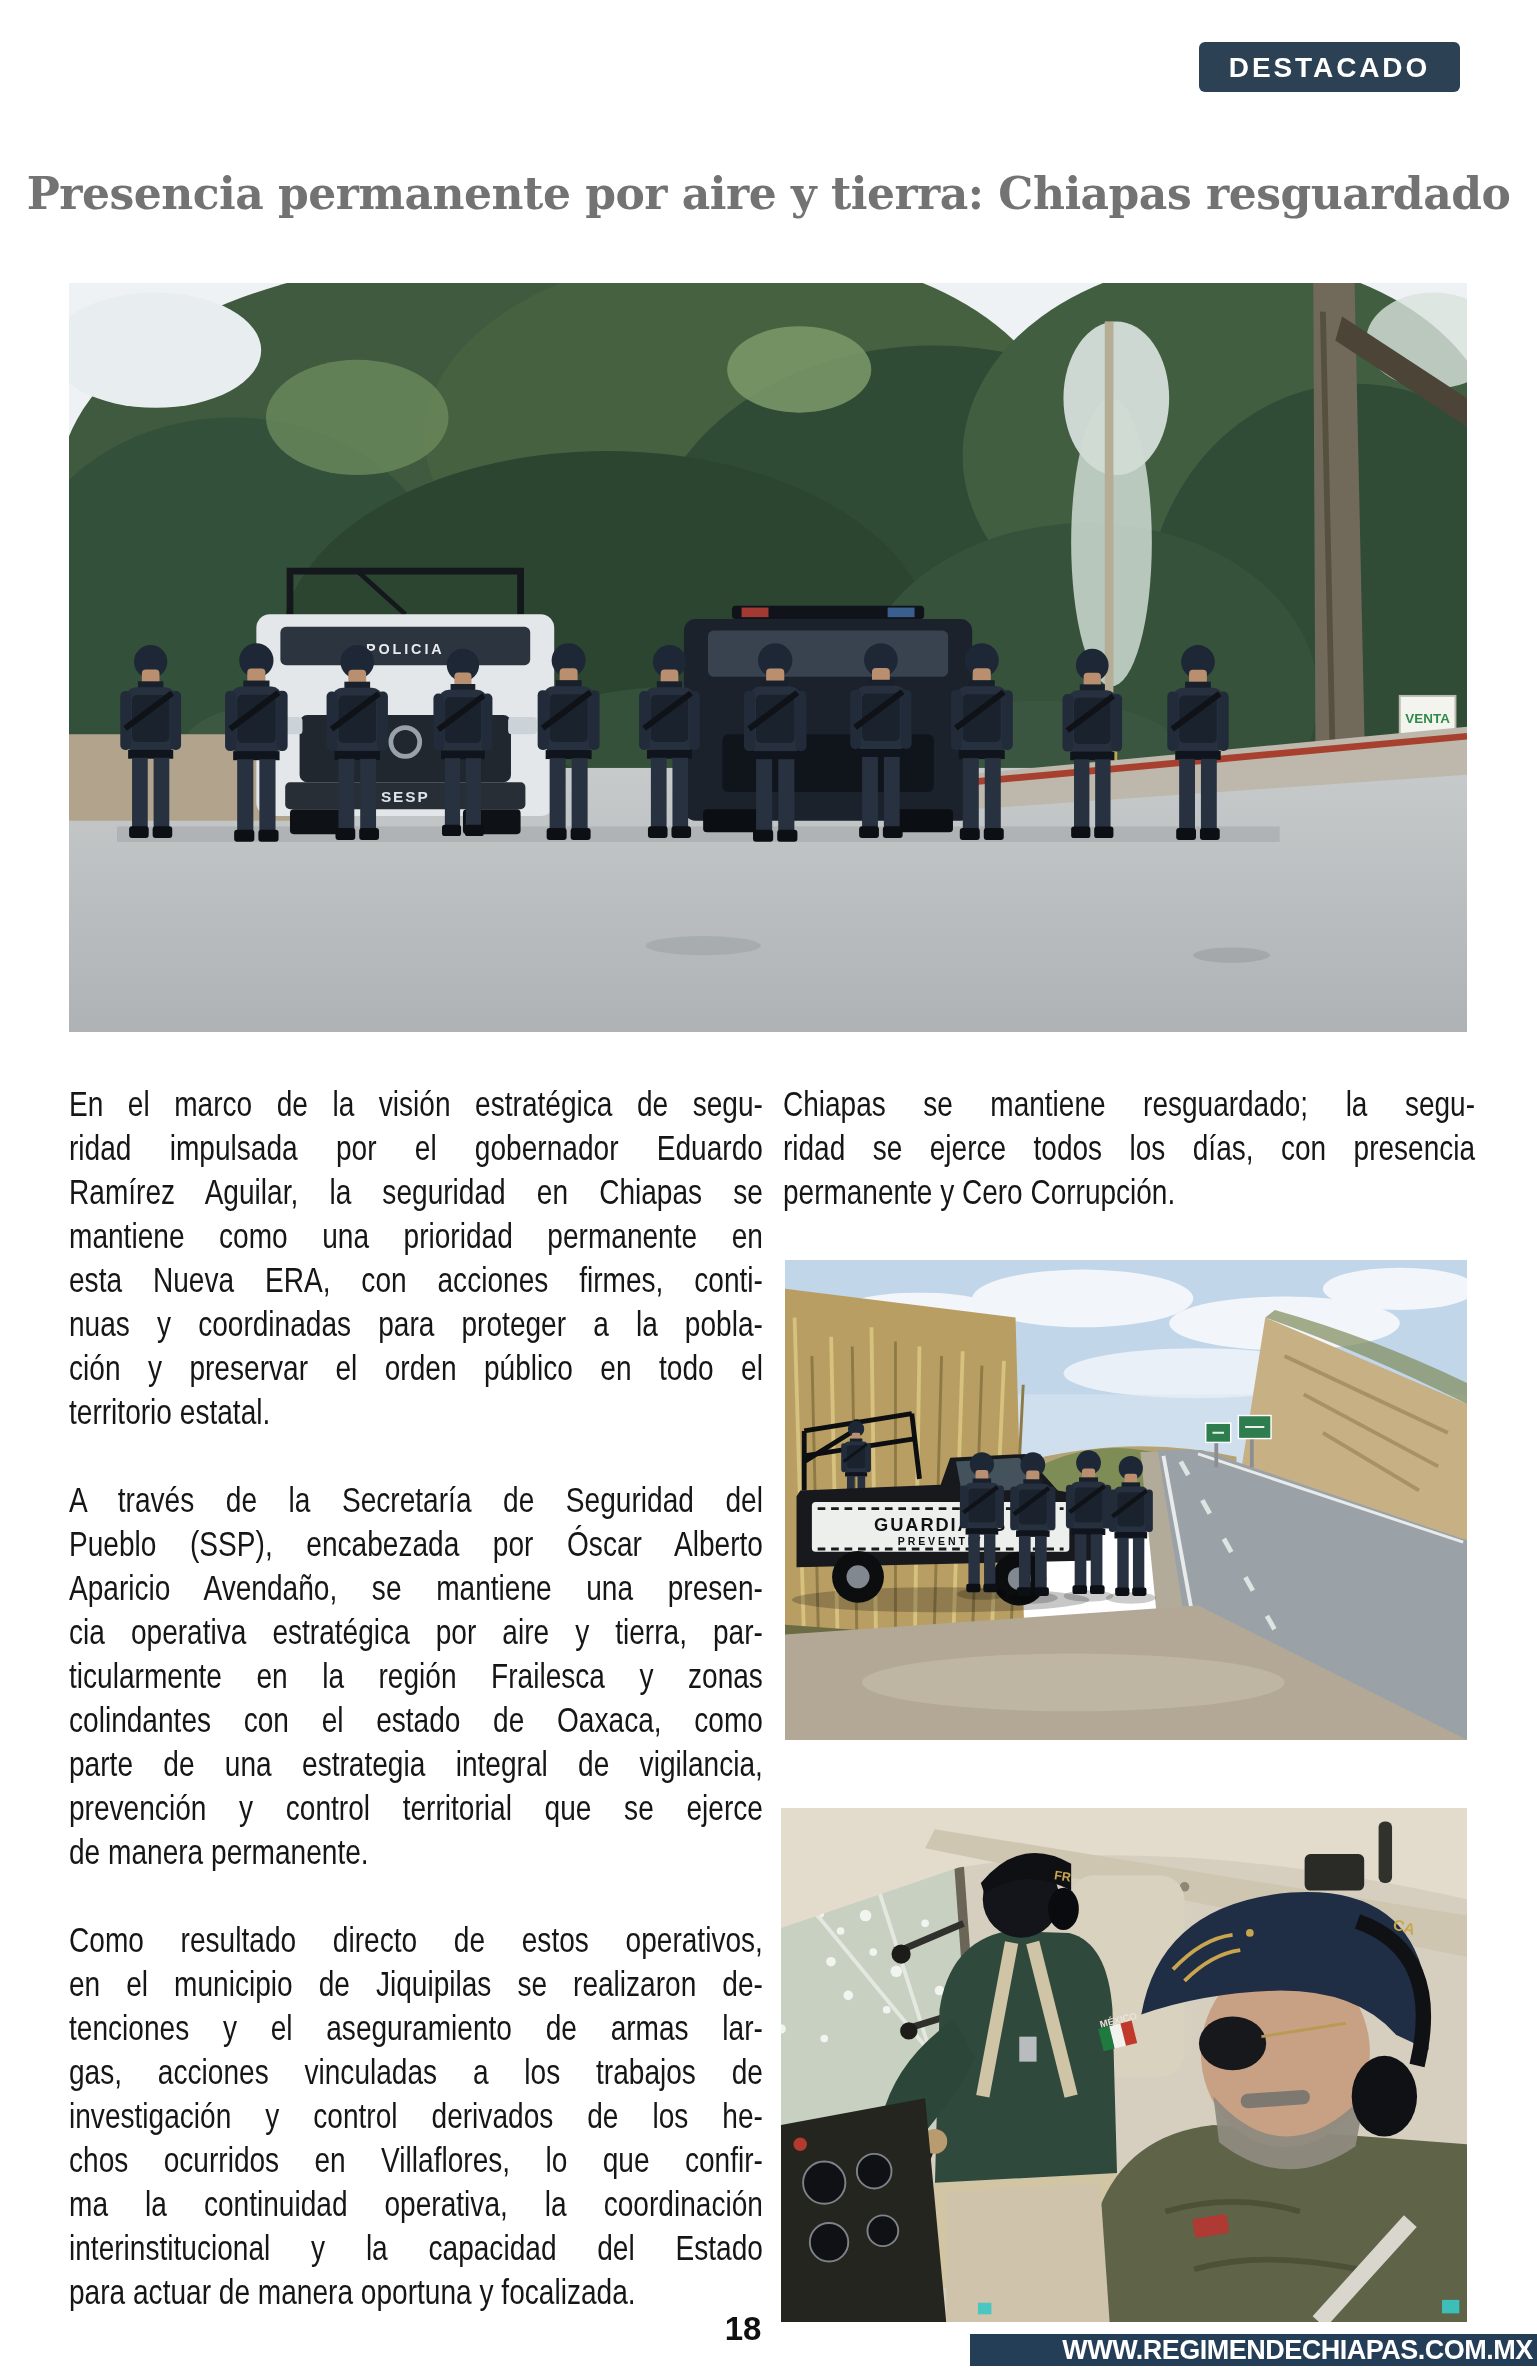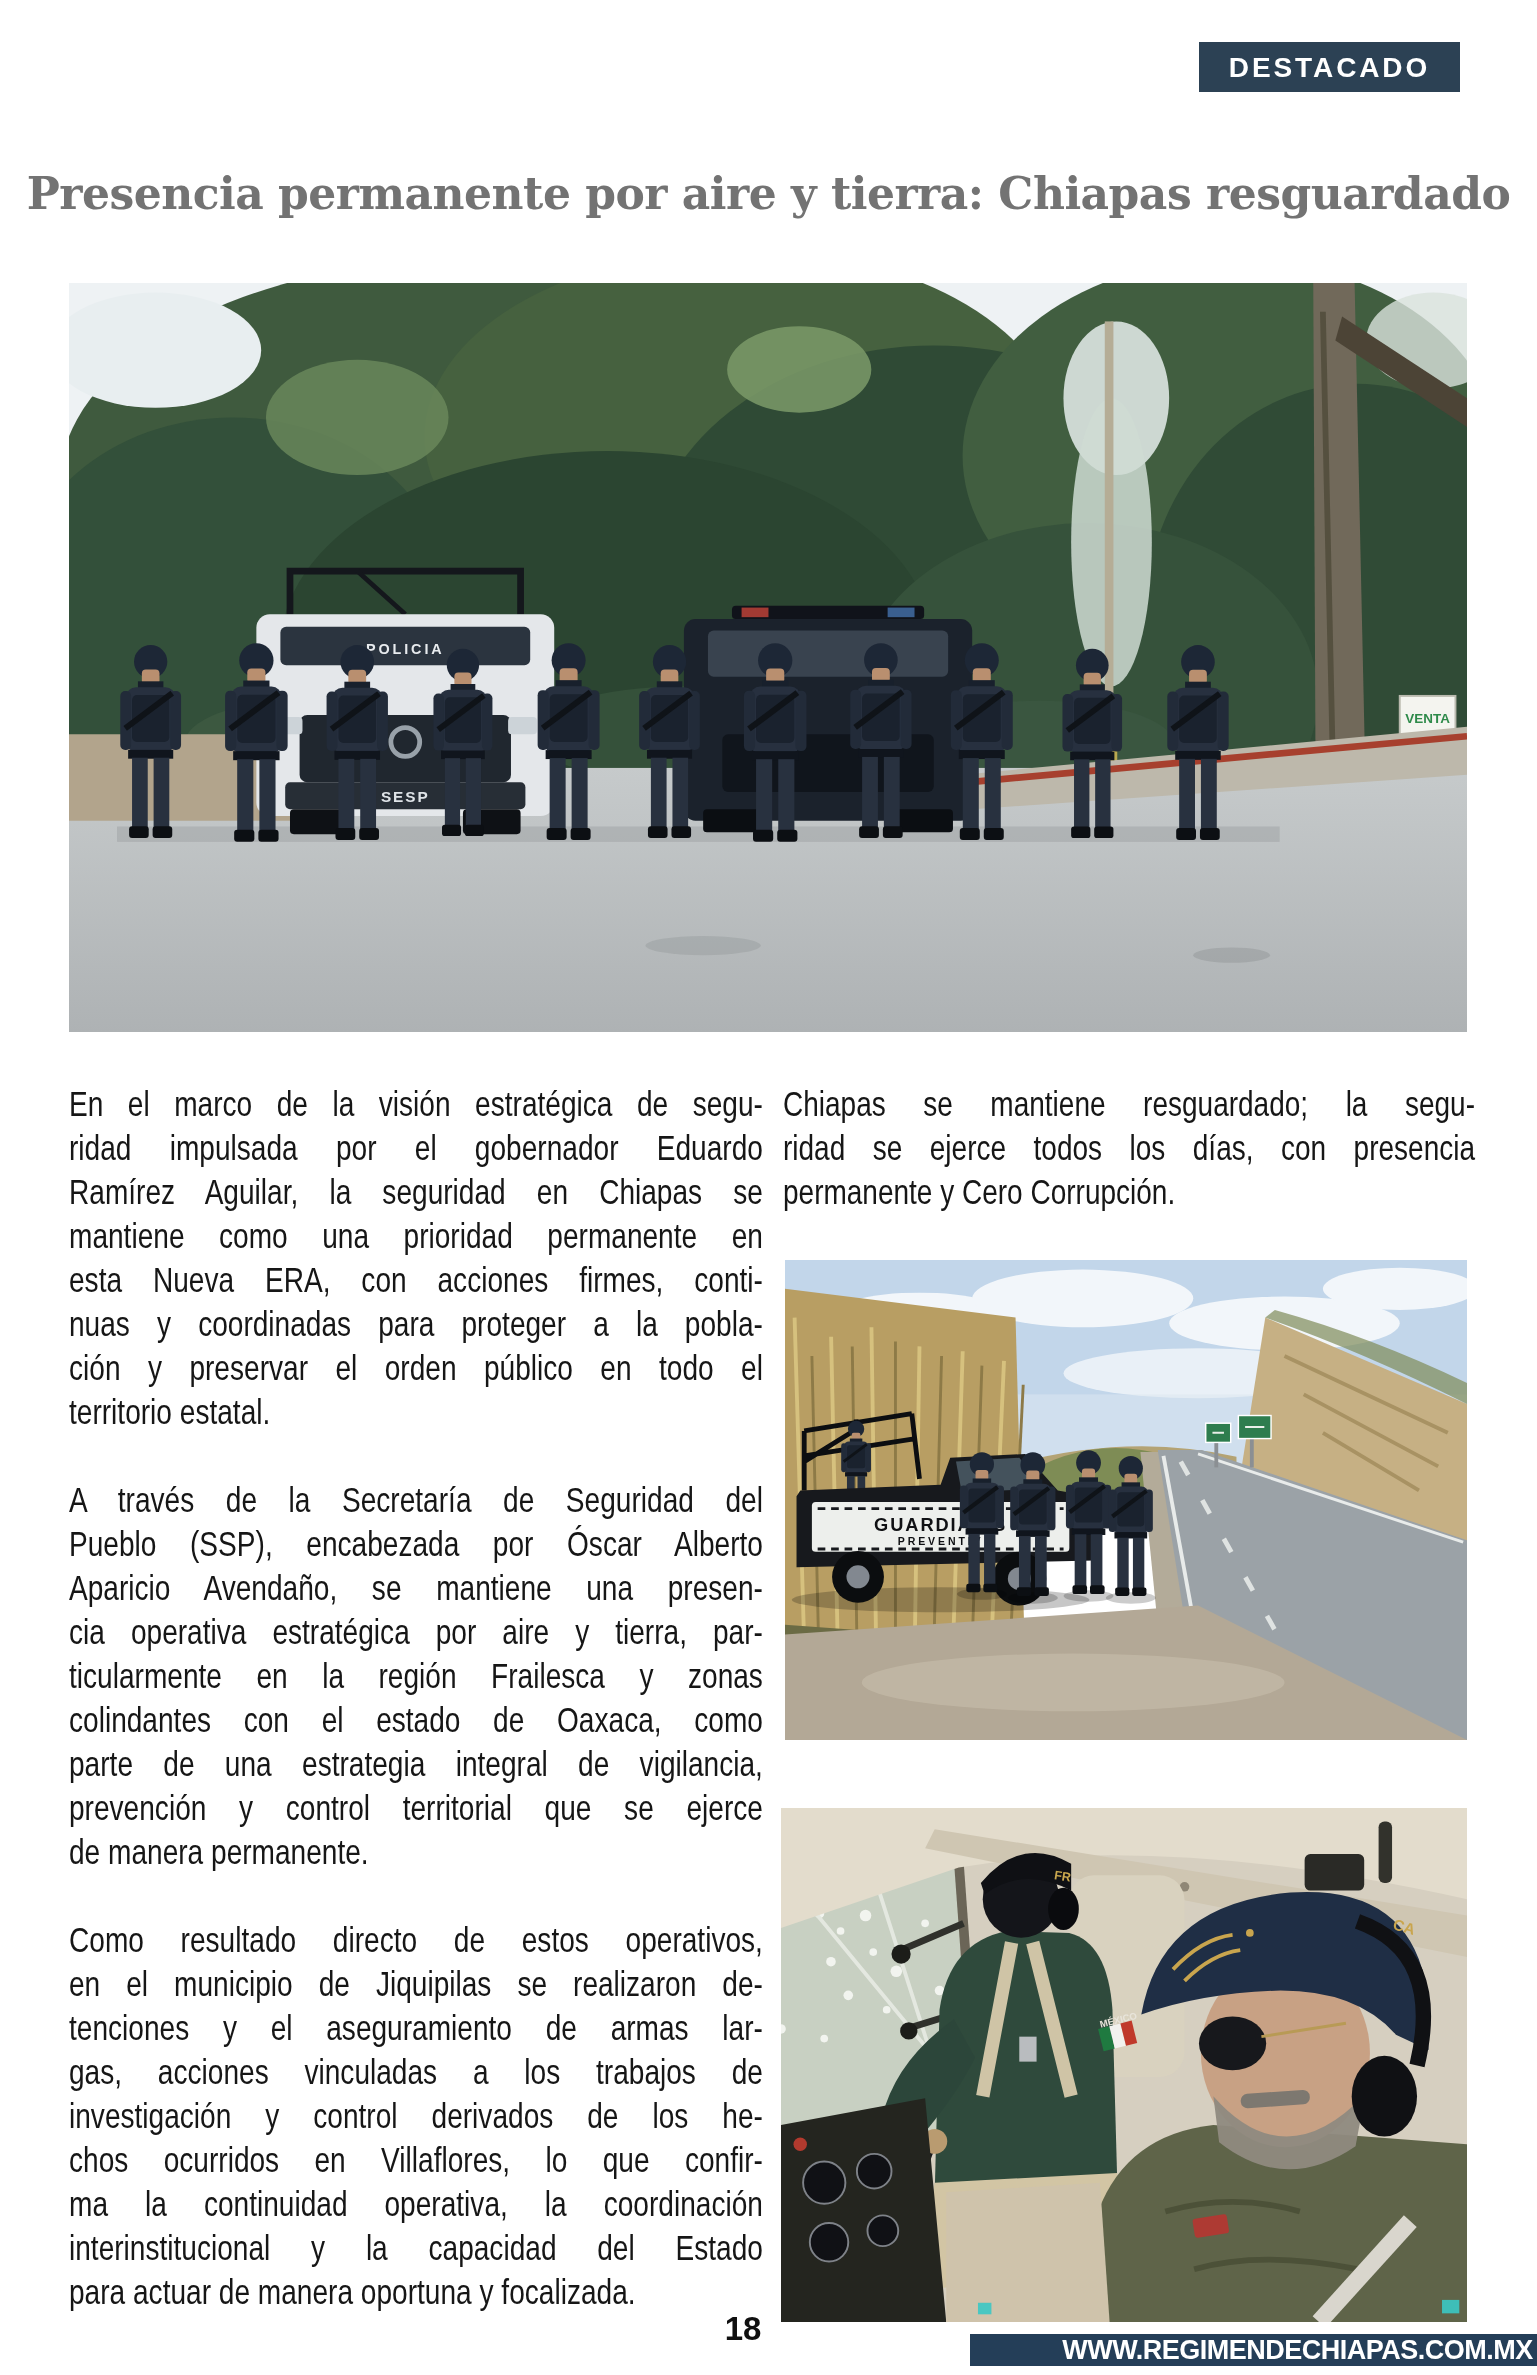--- a/index.html
+++ b/index.html
@@ -2,21 +2,21 @@
 <html lang="es"><head>
 <meta charset="utf-8">
 <style>
   html,body{margin:0;padding:0;background:#ffffff;}
   #page{position:relative;width:1537px;height:2376px;background:#ffffff;overflow:hidden;
         font-family:"Liberation Sans","DejaVu Sans",sans-serif;}
 
   
   .badge{position:absolute;left:1199px;top:42px;width:261px;height:50px;
          background:#2c4154;color:#ffffff;font-weight:bold;font-size:28px;
-         letter-spacing:2.9px;text-align:center;line-height:51px;}
+         letter-spacing:2.9px;text-align:center;line-height:51px;border-radius:6px;}
 
   
   .headline{position:absolute;left:0;right:0;top:165px;text-align:center;
             font-family:"DejaVu Serif","Liberation Serif",serif;font-weight:bold;
             font-size:44px;line-height:58px;color:#737373;letter-spacing:-0.5px;}
 
   
   .photo{position:absolute;overflow:hidden;}
   #photo-main{left:69px;top:283px;width:1398px;height:749px;}
   #photo-checkpoint{left:785px;top:1260px;width:682px;height:480px;}

